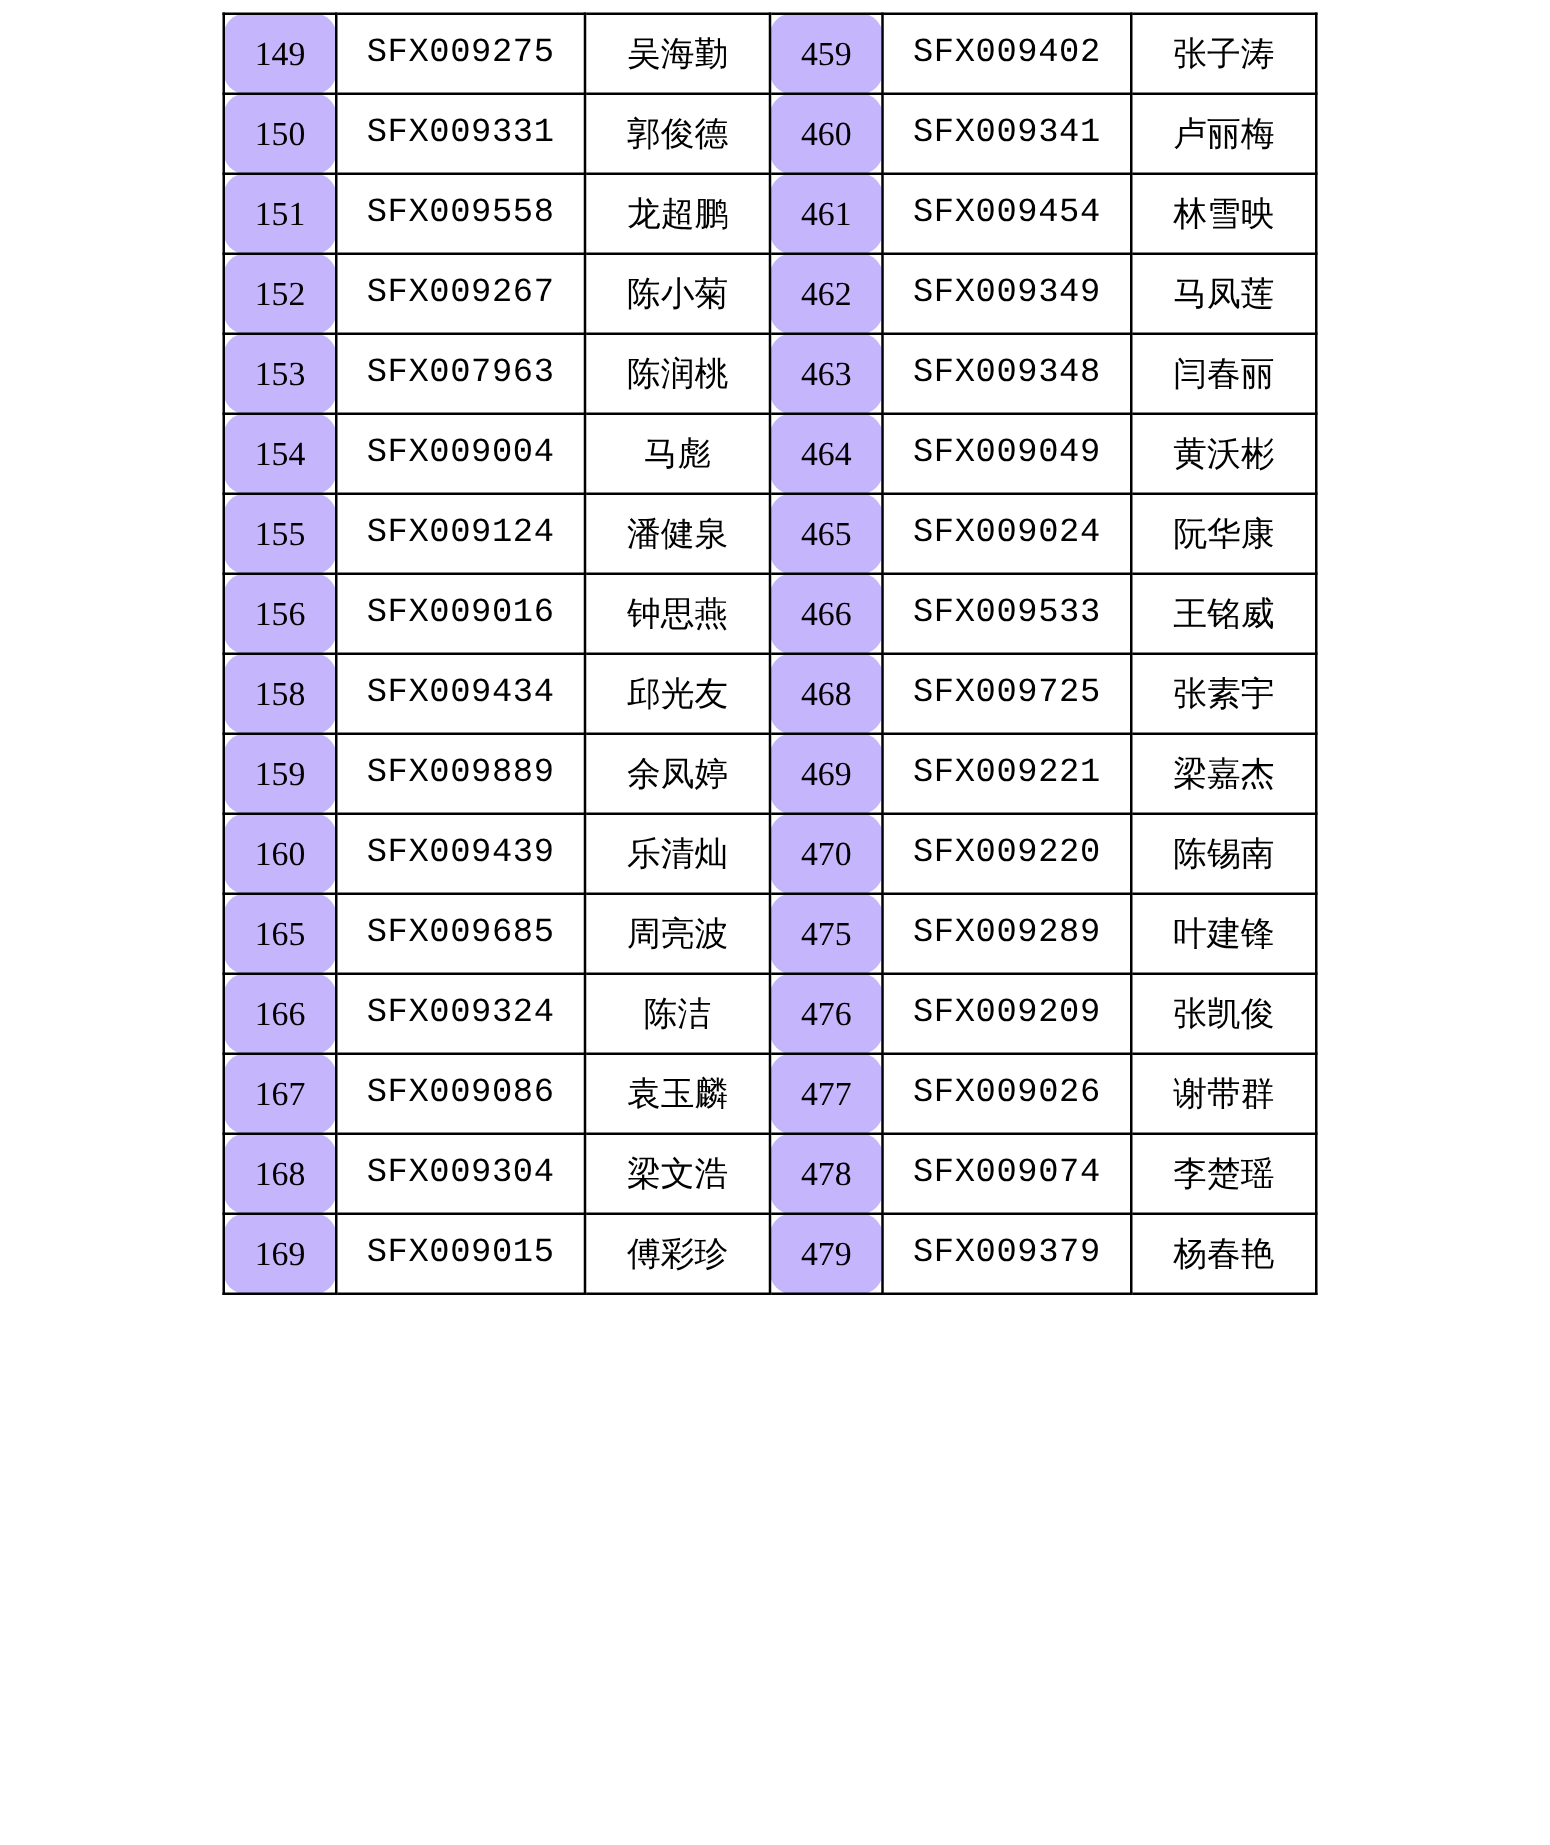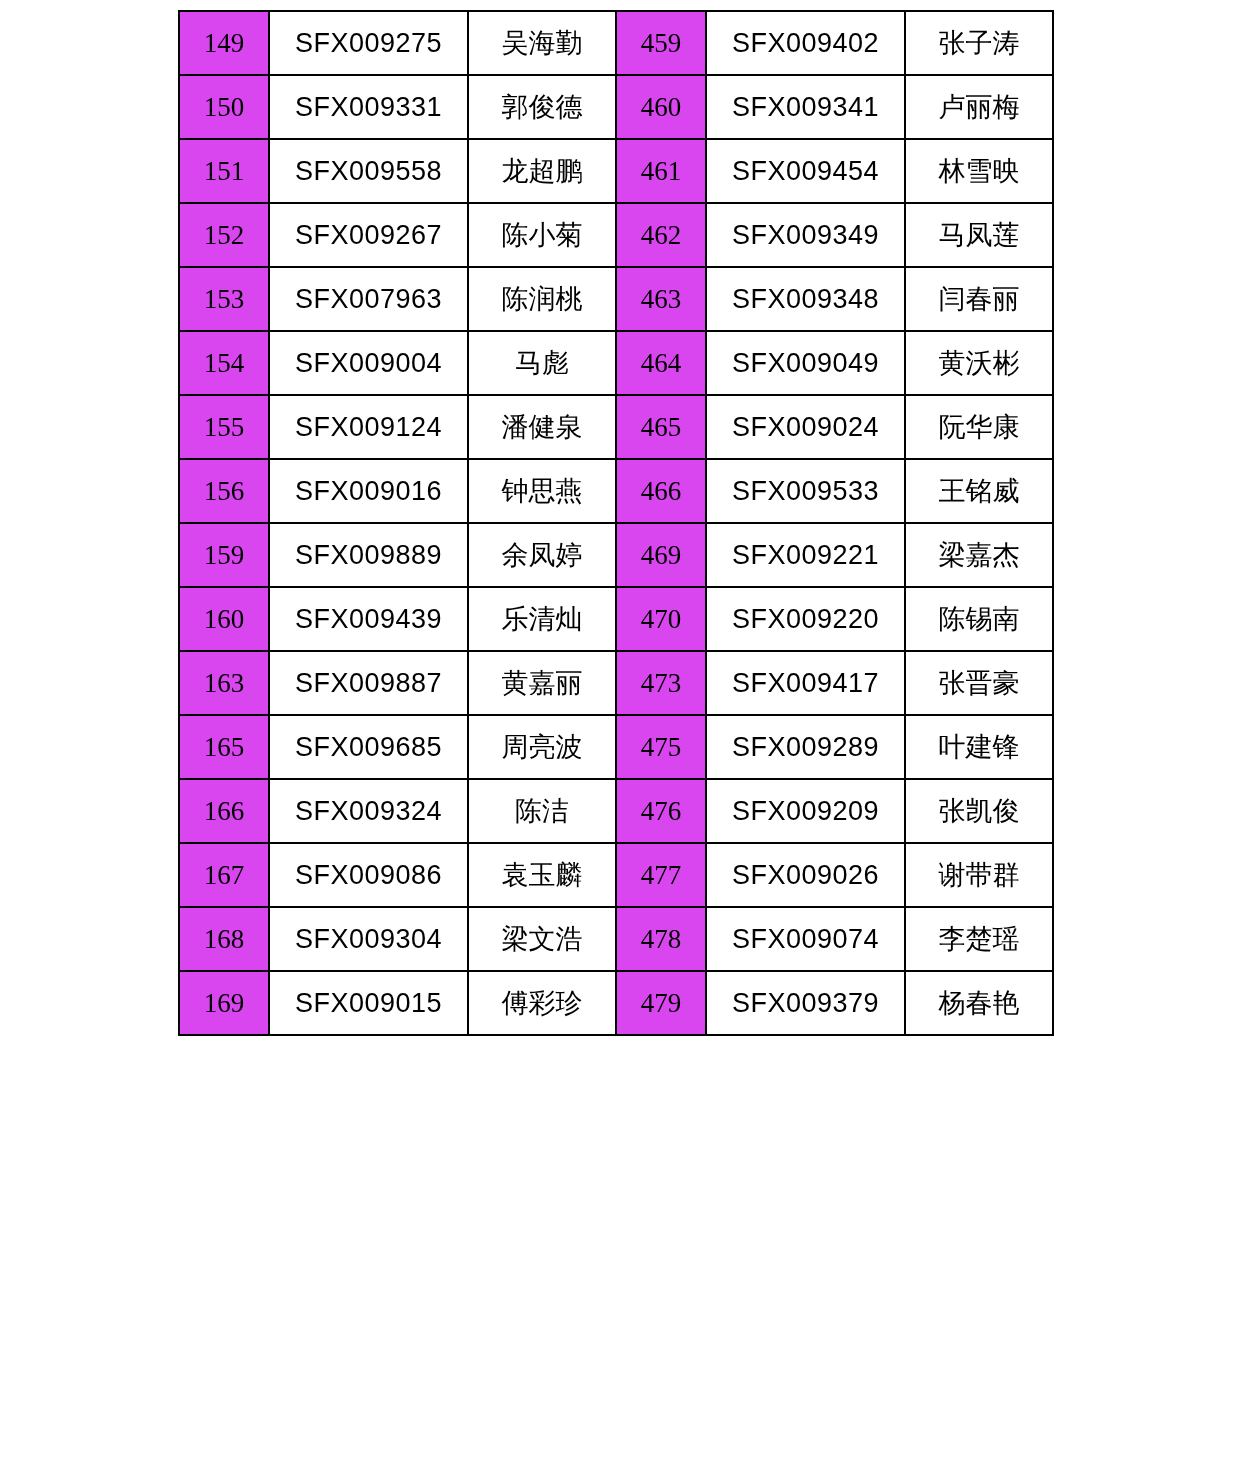--- a/index.html
+++ b/index.html
@@ -29,26 +29,27 @@
     height: 62px;
     text-align: center;
     vertical-align: middle;
     color: #000000;
     font-size: 27px;
     padding: 0;
     overflow: hidden;
     white-space: nowrap;
   }
   td.num-cell {
-    background: #d946ef;
+    background: #c4b5fd;
     width: 88px;
+    border-radius: 17px;
   }
   td.id-cell {
     width: 197px;
-    font-family: Liberation Sans, sans-serif;
+    font-family: Liberation Mono, monospace;
     letter-spacing: 0.5px;
   }
   td.name-cell {
     width: 146px;
     font-size: 28px;
     margin-left: 23px;
   }
 </style>
 </head>
 <body>
@@ -114,42 +115,42 @@
         </tr>
         <tr>
           <td class="num-cell">156</td>
           <td class="id-cell">SFX009016</td>
           <td class="name-cell">钟思燕</td>
           <td class="num-cell">466</td>
           <td class="id-cell">SFX009533</td>
           <td class="name-cell">王铭威</td>
         </tr>
         <tr>
+          <td class="num-cell">158</td>
+          <td class="id-cell">SFX009434</td>
+          <td class="name-cell">邱光友</td>
+          <td class="num-cell">468</td>
+          <td class="id-cell">SFX009725</td>
+          <td class="name-cell">张素宇</td>
+        </tr>
+        <tr>
           <td class="num-cell">159</td>
           <td class="id-cell">SFX009889</td>
           <td class="name-cell">余凤婷</td>
           <td class="num-cell">469</td>
           <td class="id-cell">SFX009221</td>
           <td class="name-cell">梁嘉杰</td>
         </tr>
         <tr>
           <td class="num-cell">160</td>
           <td class="id-cell">SFX009439</td>
           <td class="name-cell">乐清灿</td>
           <td class="num-cell">470</td>
           <td class="id-cell">SFX009220</td>
           <td class="name-cell">陈锡南</td>
-        </tr>
-        <tr>
-          <td class="num-cell">163</td>
-          <td class="id-cell">SFX009887</td>
-          <td class="name-cell">黄嘉丽</td>
-          <td class="num-cell">473</td>
-          <td class="id-cell">SFX009417</td>
-          <td class="name-cell">张晋豪</td>
         </tr>
         <tr>
           <td class="num-cell">165</td>
           <td class="id-cell">SFX009685</td>
           <td class="name-cell">周亮波</td>
           <td class="num-cell">475</td>
           <td class="id-cell">SFX009289</td>
           <td class="name-cell">叶建锋</td>
         </tr>
         <tr>

